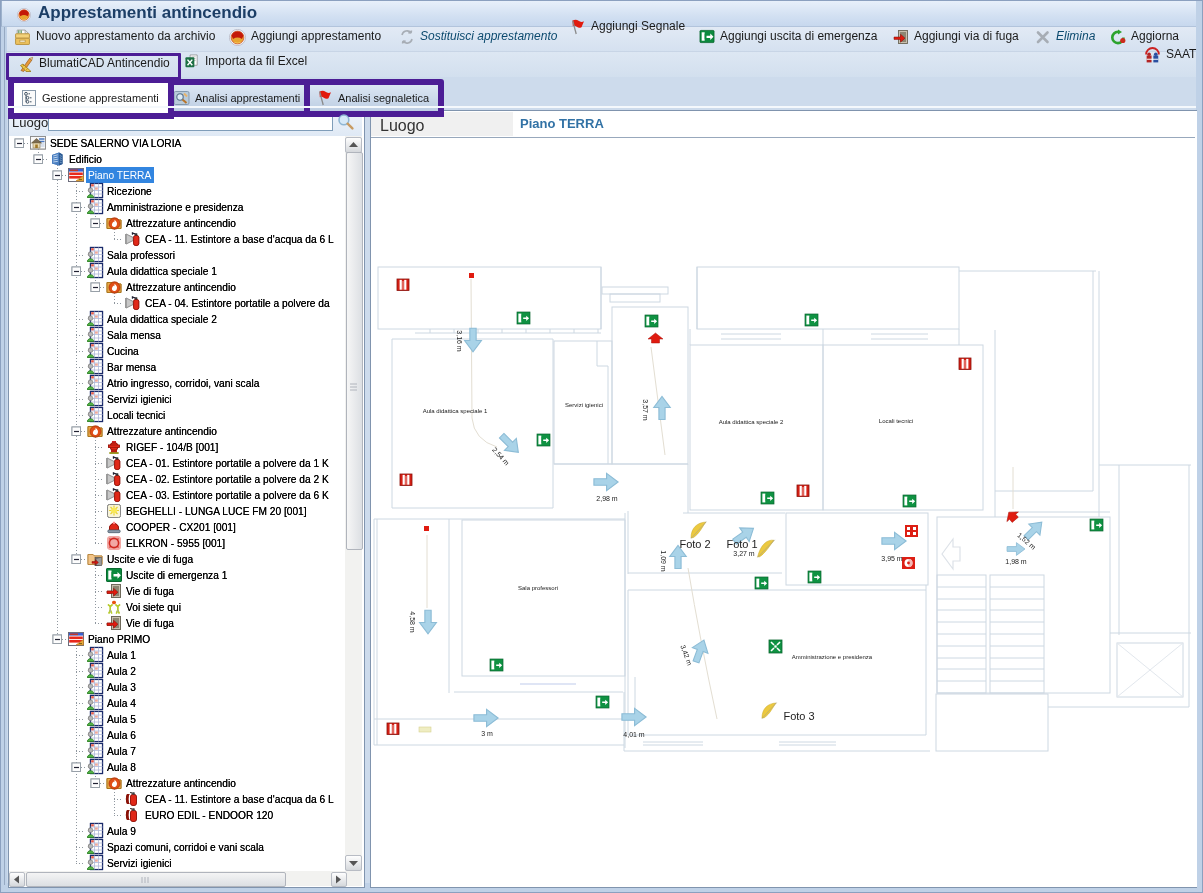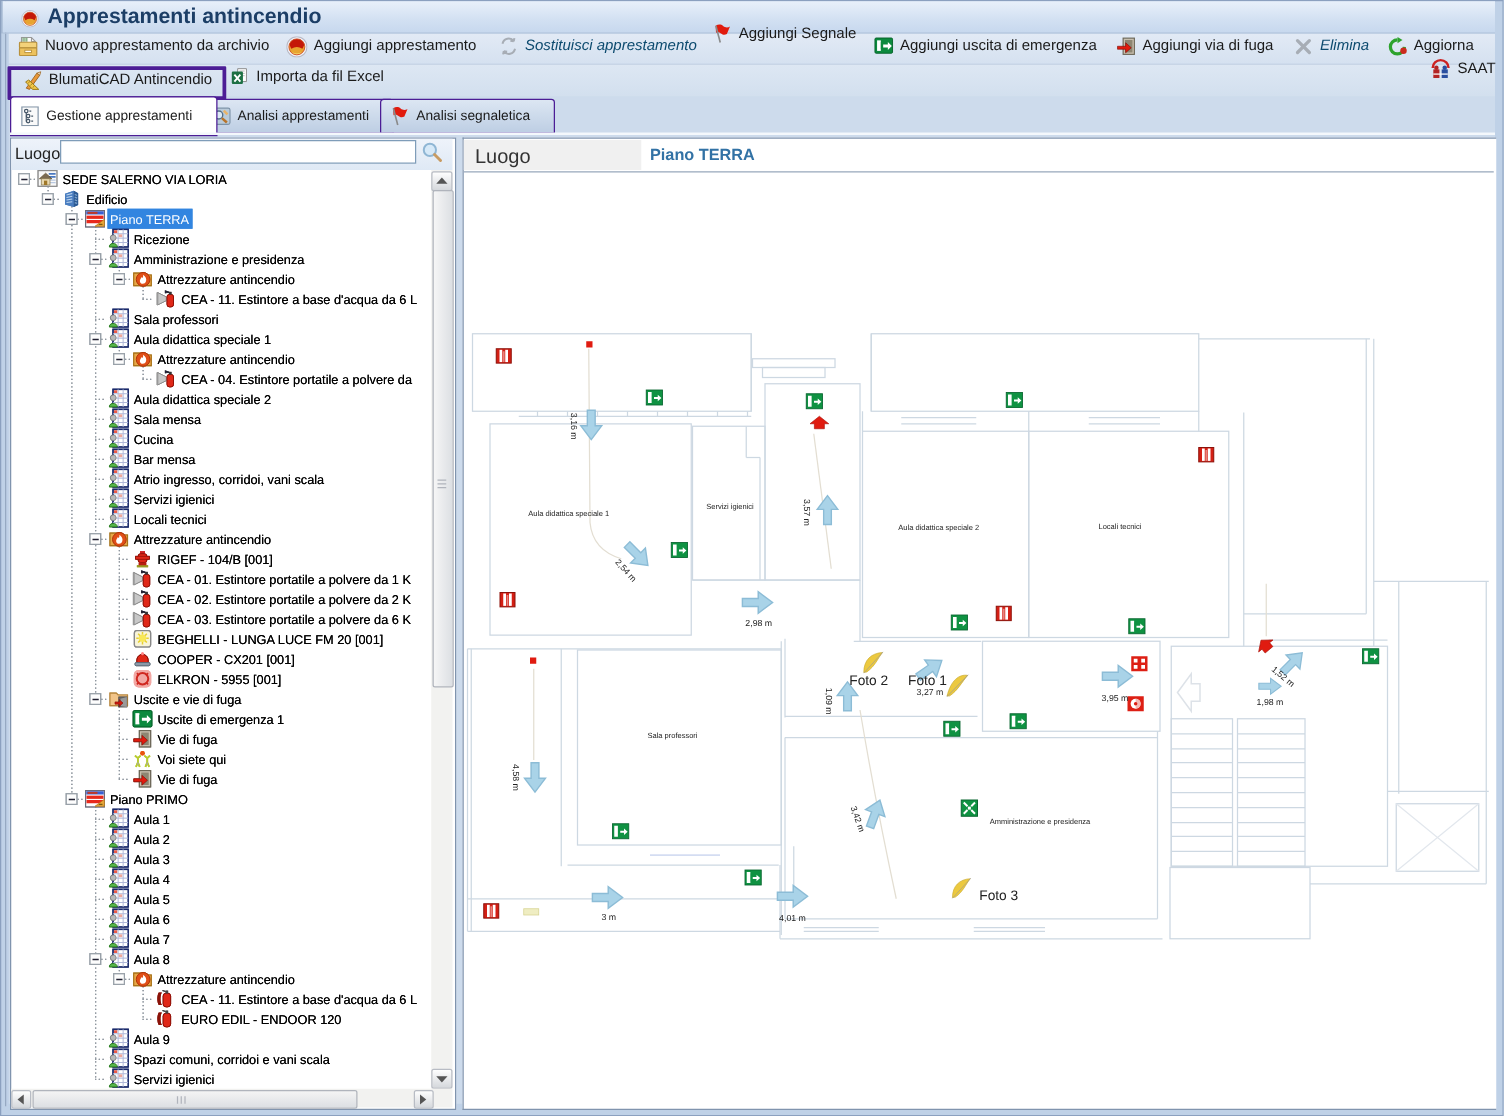--- a/index.html
+++ b/index.html
@@ -7,21 +7,21 @@
 .abs{position:absolute;}
 #frame{position:absolute;left:0;top:0;width:1201px;height:891px;border:1px solid #8ba0bf;background:#bfd1e7;}
 #titlebar{position:absolute;left:1px;top:1px;width:1194px;height:25px;background:linear-gradient(#e8f0fa,#d2e0f2 60%,#c7d8ee);border-bottom:1px solid #b2c4dc;border-left:1px solid #9db2cc;}
 #titletxt{position:absolute;left:38px;top:3px;font-size:17px;font-weight:bold;color:#1c3e66;}
 #toolbar1{position:absolute;left:7px;top:27px;width:1189px;height:24px;background:linear-gradient(#e2eaf5,#d5e1f0);}
 #toolbar2{position:absolute;left:7px;top:51px;width:1189px;height:26px;background:linear-gradient(#dde7f3,#d2dfee);border-top:1px solid #c8d5e6;}
 #tabbar{position:absolute;left:7px;top:77px;width:1189px;height:31px;background:#cddbec;}
 .tbtn{position:absolute;top:2px;height:20px;display:flex;align-items:flex-start;font-size:12px;color:#1a1a1a;white-space:nowrap;}
 .tbtn svg{margin-right:5px;}
 .dis{color:#0c4a6e;font-style:italic;}
-.tab{position:absolute;top:79px;height:26px;display:flex;align-items:center;font-size:11px;color:#1a1a1a;background:linear-gradient(#dce6f3,#bdcee3);border:1px solid #4c1d95;border-radius:3px 3px 0 0;padding:0 19px 0 7px;white-space:nowrap;}
+.tab{position:absolute;top:79px;height:26px;display:flex;align-items:center;font-size:11px;color:#1a1a1a;background:linear-gradient(#dce6f3,#bdcee3);border:6px solid #4c1d95;border-radius:3px 3px 0 0;padding:0 9px 0 7px;white-space:nowrap;}
 .tab svg{margin-right:5px;}
 #tab1{left:8px;top:77px;height:30px;background:#ffffff;z-index:2;}
 #content{position:absolute;left:7px;top:108px;width:1189px;height:775px;background:#cddbec;}
 #lpanel{position:absolute;left:8px;top:110px;width:355px;height:776px;background:#ffffff;border:1px solid #8094ae;}
 #searchrow{position:absolute;left:9px;top:111px;width:353px;height:25px;background:linear-gradient(#eef3fa,#dfe9f5);}
 #cercatxt{position:absolute;left:12px;top:115px;font-size:13px;color:#222;}
 #searchbox{position:absolute;left:48px;top:112px;width:283px;height:17px;background:#fff;border:1px solid #7f9db9;}
 #rpanel{position:absolute;left:370px;top:110px;width:826px;height:776px;background:#ffffff;border:1px solid #8094ae;border-right:none;}
 #luogobox{position:absolute;left:371px;top:112px;width:142px;height:24px;background:#f0f0f0;}
 #luogotxt{position:absolute;left:380px;top:117px;font-size:16px;color:#333;}

